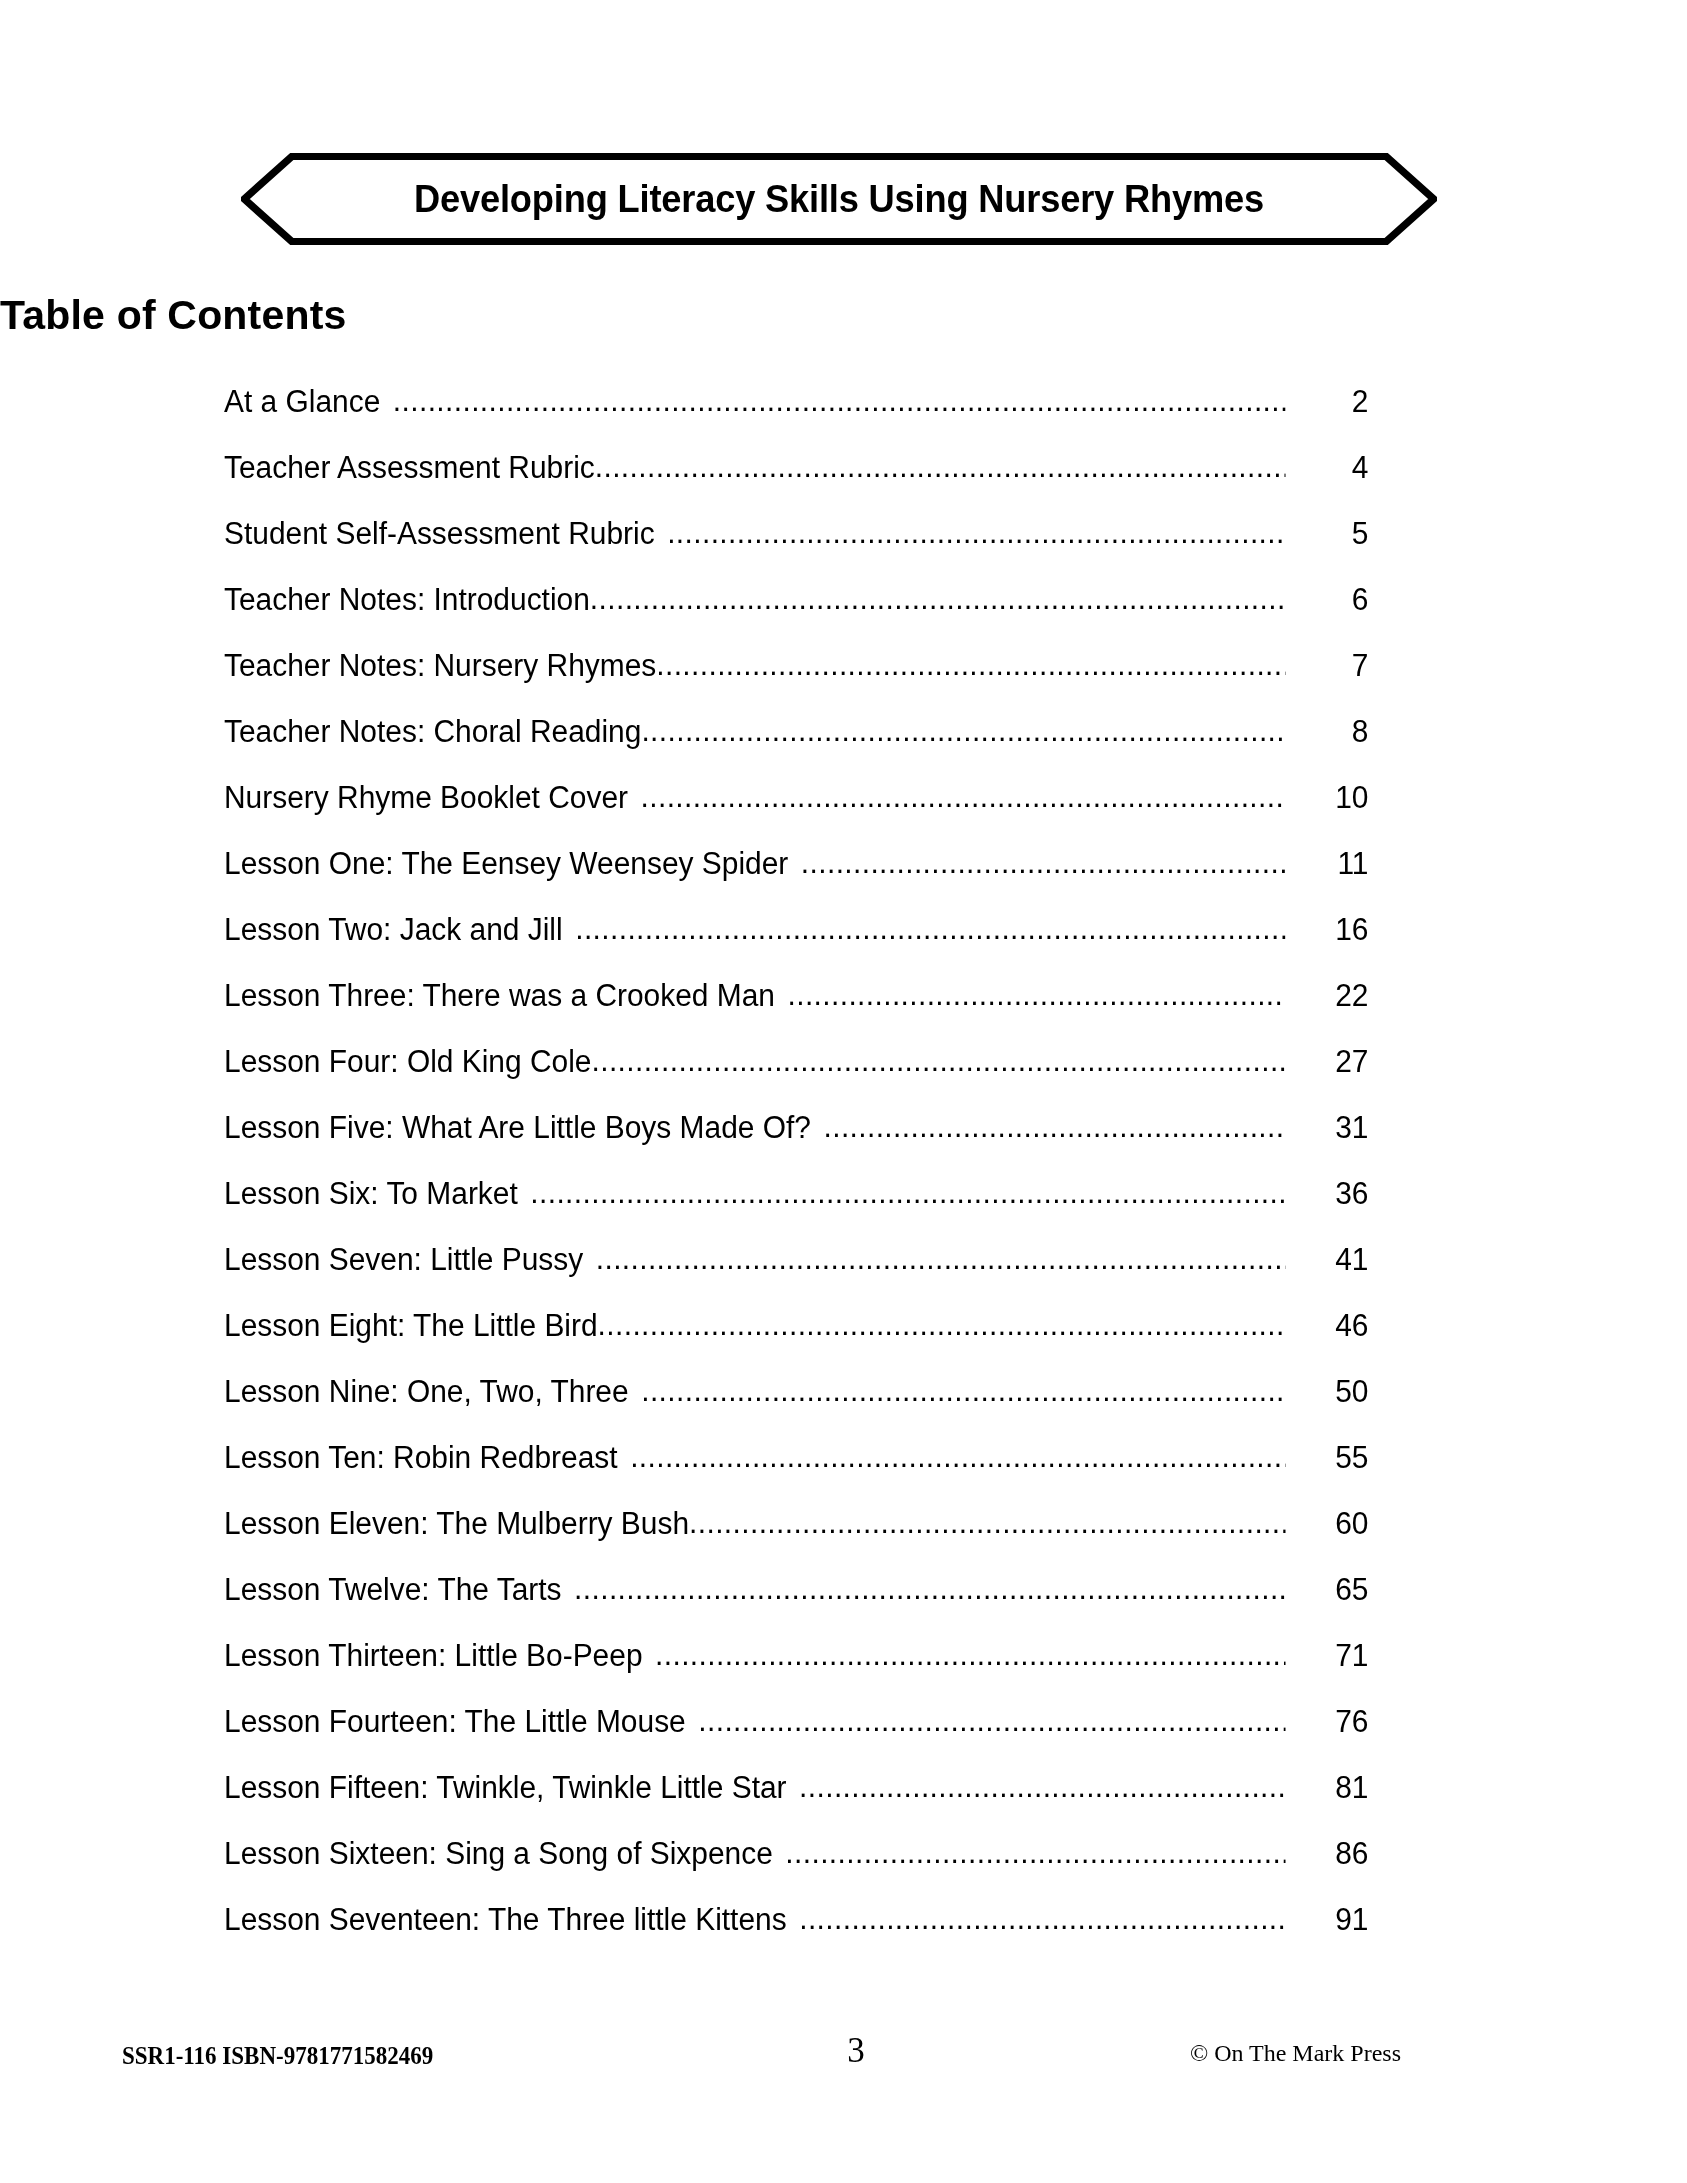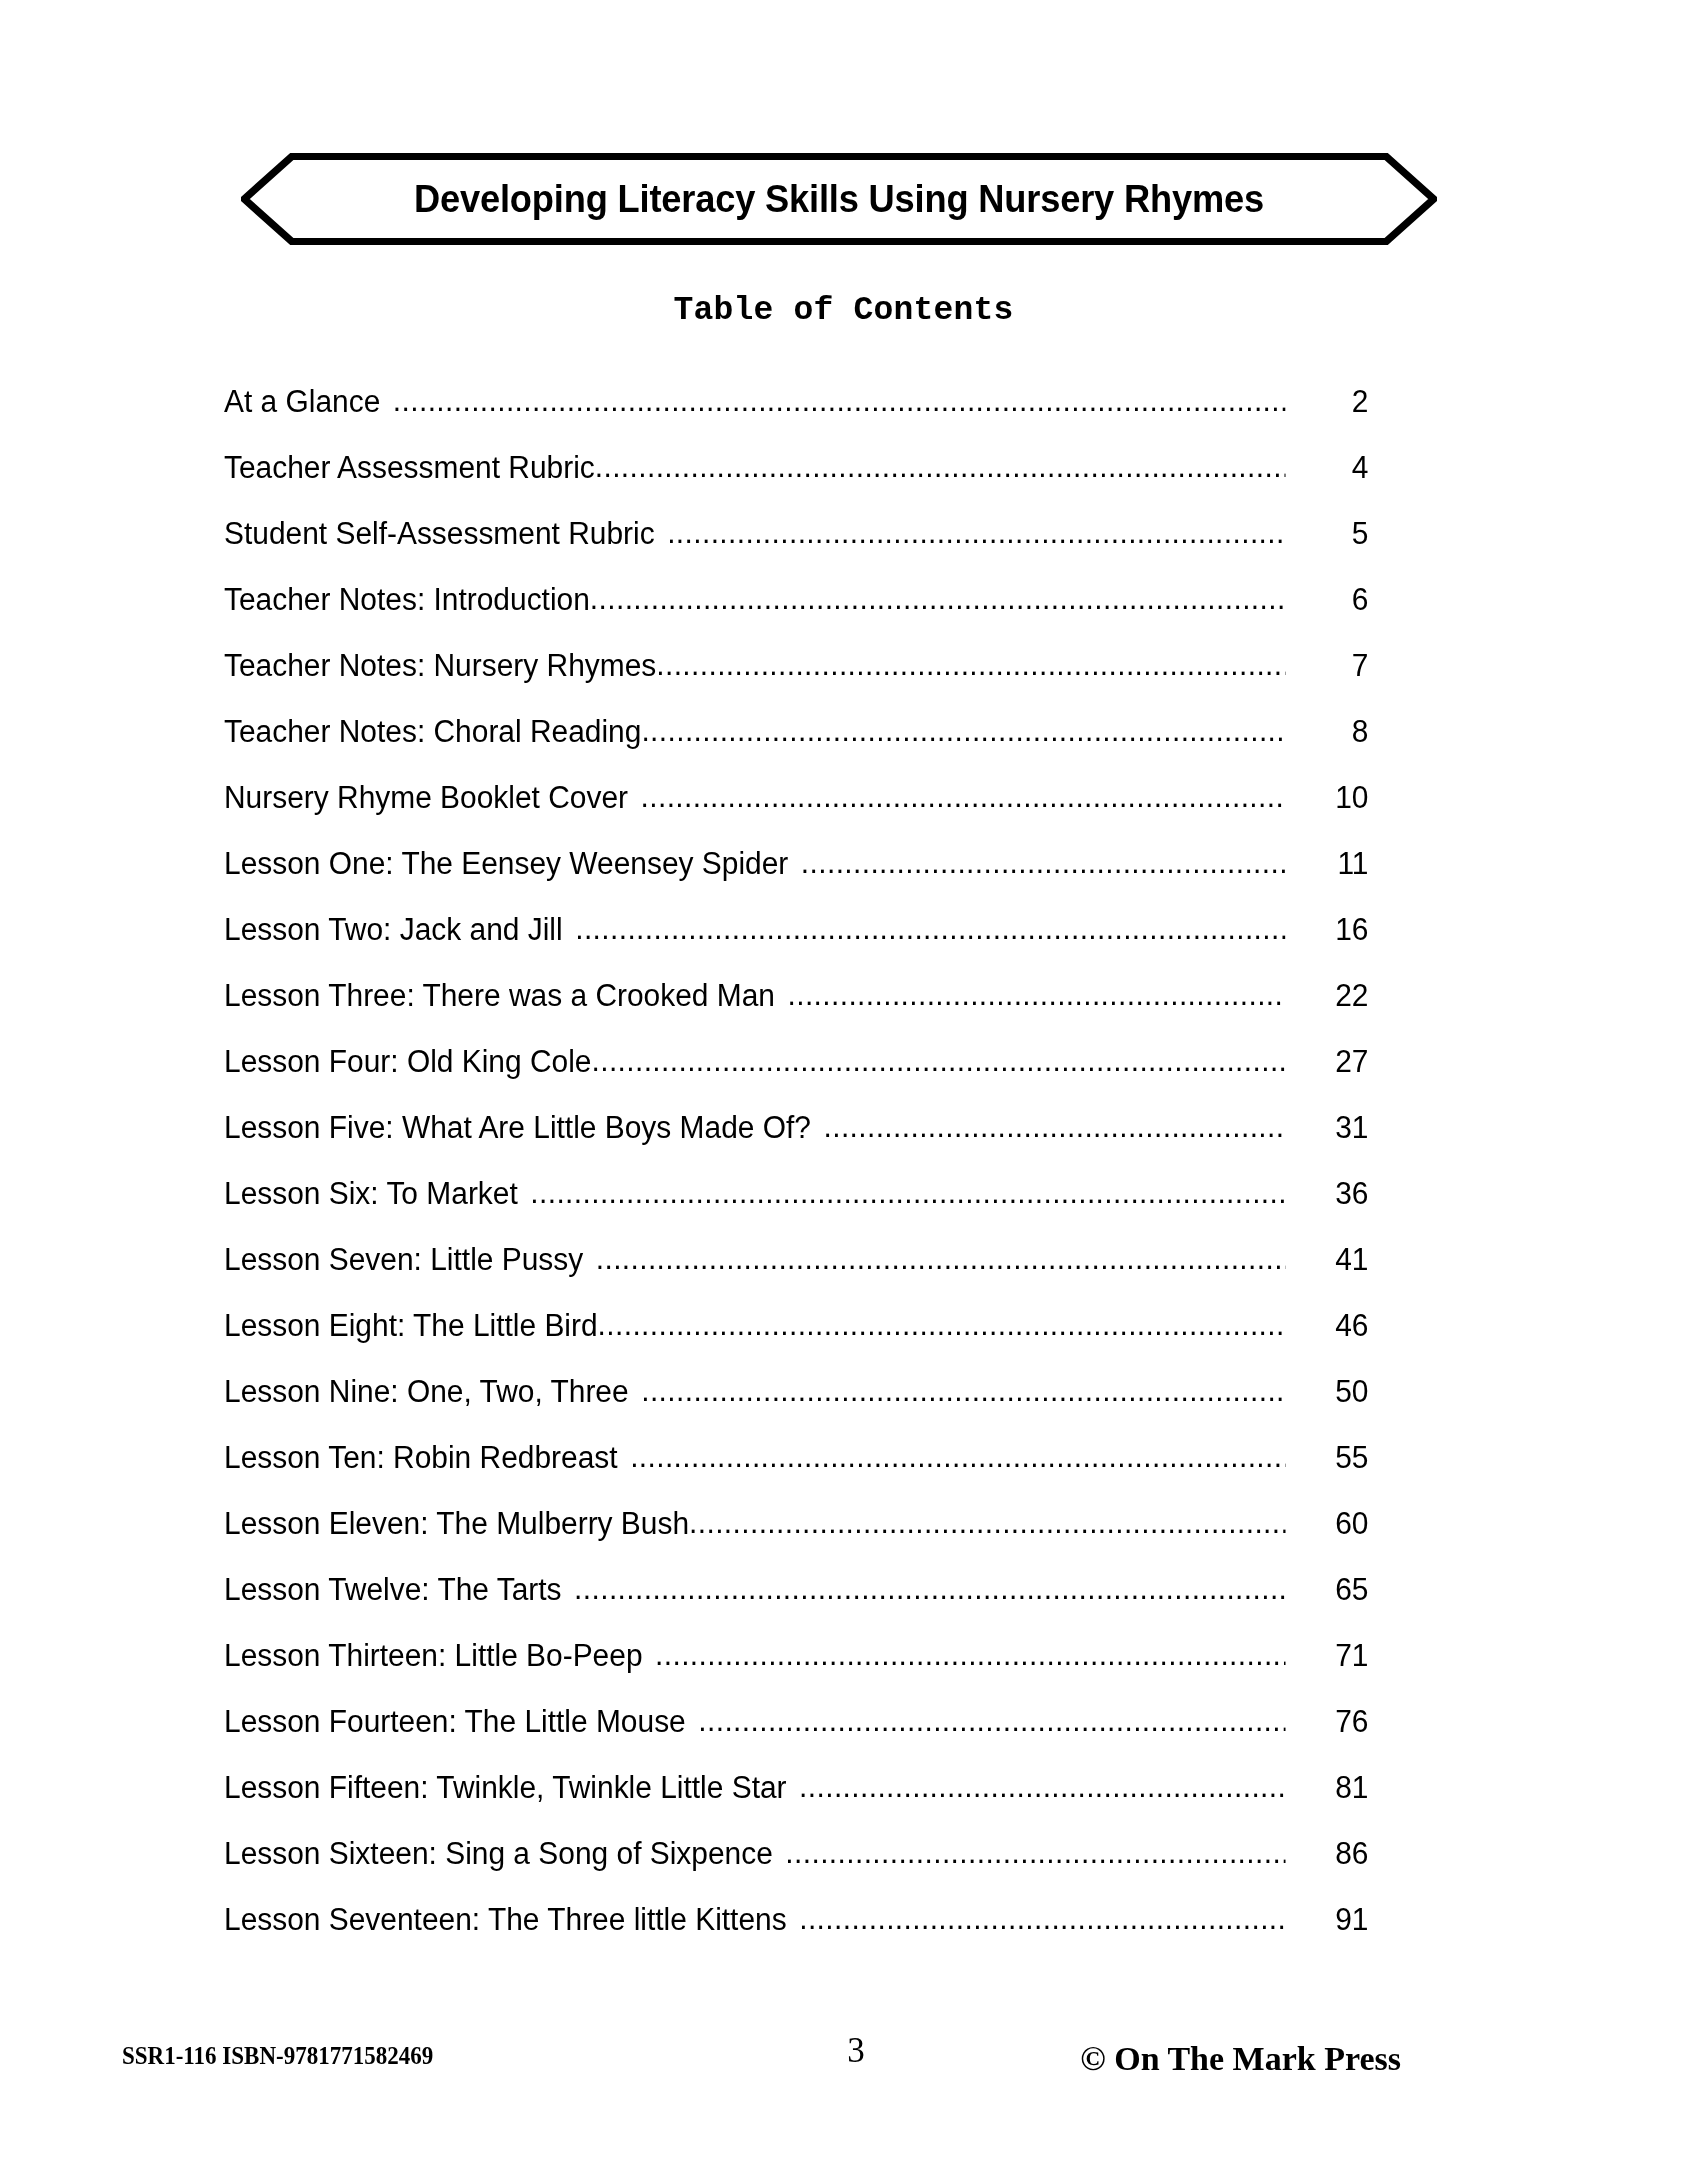--- a/index.html
+++ b/index.html
@@ -55,24 +55,24 @@
     transform-origin: center center;
     white-space: nowrap;
   }
 
   
   .section-title {
     position: absolute;
     left: 0;
     top: 292px;
     width: 1687px;
-    text-align: center;
-    font-family: Liberation Mono, monospace;
+    text-align: left;
+    font-family: Liberation Sans, sans-serif;
     font-weight: bold;
-    font-size: 33px;
+    font-size: 41px;
     letter-spacing: 0.2px;
   }
 
   
   .toc {
     position: absolute;
     left: 224px;
     top: 384px;
     width: 1186px;
   }
@@ -136,22 +136,22 @@
     font-family: "Liberation Serif", serif;
     font-size: 35px;
     padding-left: 25px;
     box-sizing: border-box;
   }
   .footer-right {
     position: absolute;
     right: 122px;
     top: -1.6px;
     font-family: "Liberation Serif", serif;
-    font-weight: bold;
-    font-size: 34px;
+    font-weight: normal;
+    font-size: 24px;
     white-space: nowrap;
   }
 </style>
 </head>
 <body>
 
 <div class="page">
 
   <div class="banner-wrap">
     <svg class="banner-svg" viewBox="0 0 1452 112" preserveAspectRatio="none">

